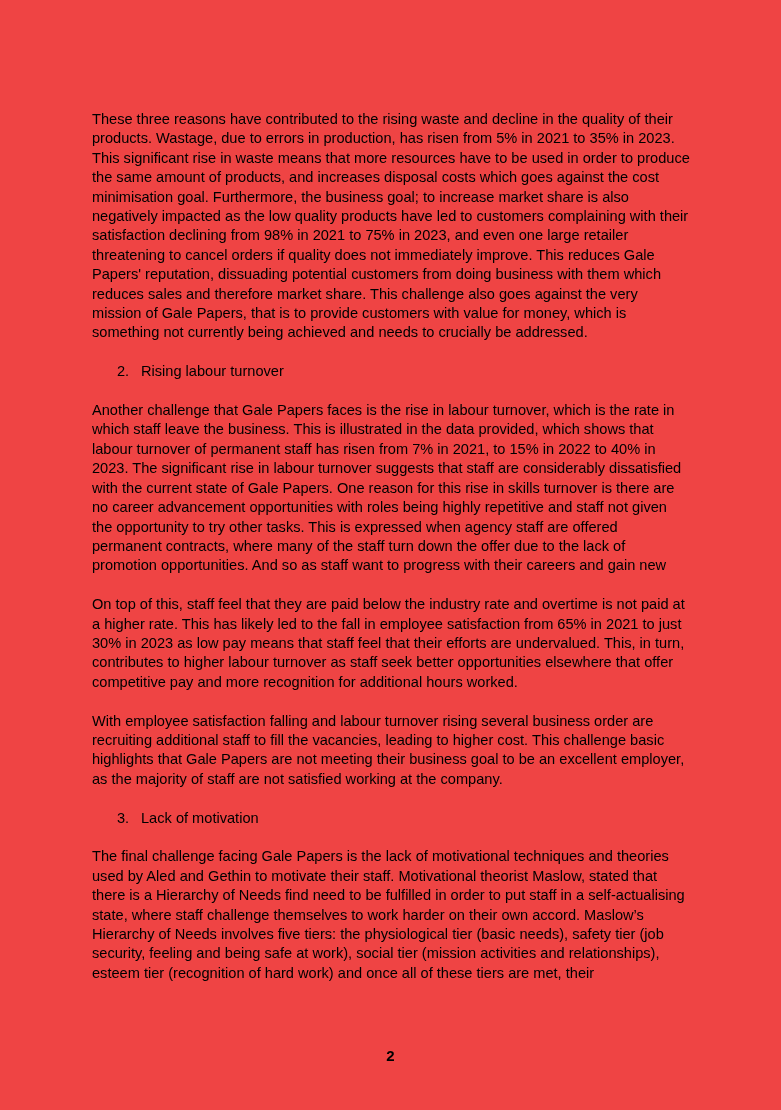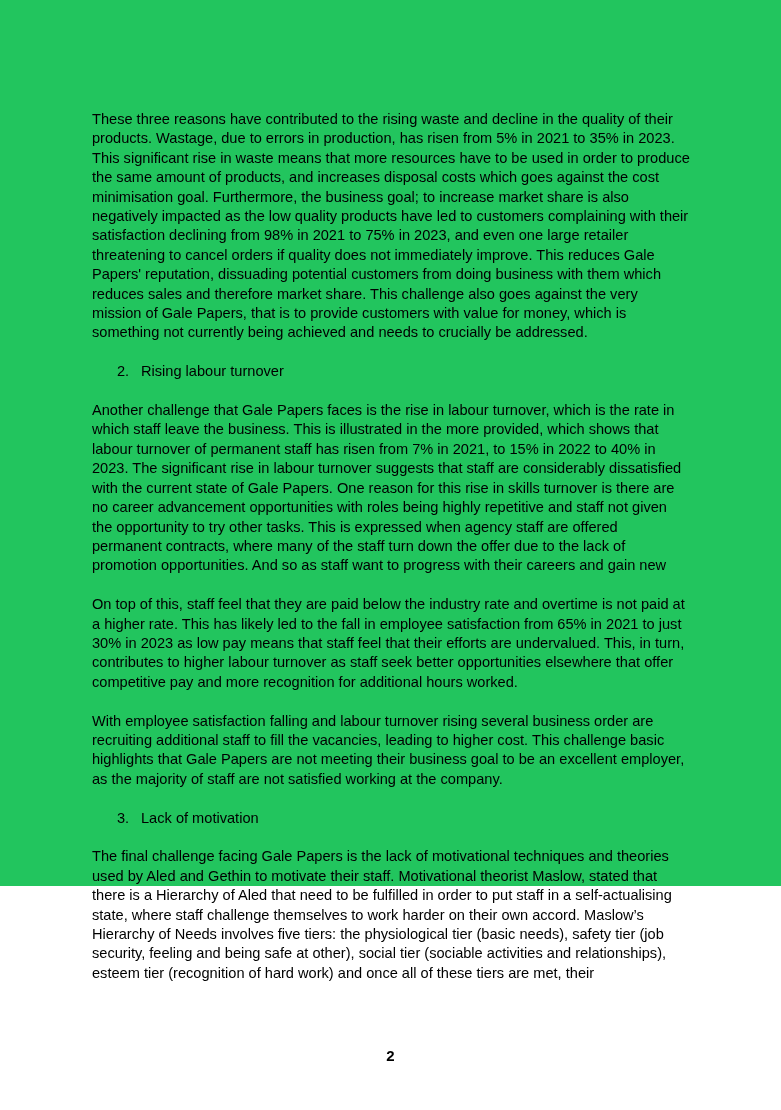--- a/index.html
+++ b/index.html
@@ -1,18 +1,18 @@
 <!DOCTYPE html>
 <html><head>
   <meta charset="utf-8">
   <style>
     html, body { margin: 0; padding: 0; background: #ffffff; }
     body { width: 781px; height: 1110px; position: relative; overflow: hidden; }
     .page {
-      position: absolute; left: 0; top: 0; width: 781px; height: 886px; background: #22c55e;
+      position: absolute; left: 0; top: 0; width: 781px; height: 1110px; background: #ef4444;
       font-family: "Liberation Sans", sans-serif; color: #000;
     }
     .content {
       position: absolute; left: 92px; top: 110px; width: 606px;
       font-size: 14.6px; line-height: 19.4px;
     }
     p { margin: 0; white-space: nowrap; }
     .para { margin-bottom: 19.4px; }
     .line { display: block; }
     .heading { margin: 0 0 19.4px 0; padding-left: 25px; display: flex; }
@@ -40,21 +40,21 @@
         <span class="line">reduces sales and therefore market share. This challenge also goes against the very</span>
         <span class="line">mission of Gale Papers, that is to provide customers with value for money, which is</span>
         <span class="line">something not currently being achieved and needs to crucially be addressed.</span>
       </p>
       <div class="heading">
         <span class="num">2.</span>
         <span>Rising labour turnover</span>
       </div>
       <p class="para">
         <span class="line">Another challenge that Gale Papers faces is the rise in labour turnover, which is the rate in</span>
-        <span class="line">which staff leave the business. This is illustrated in the more provided, which shows that</span>
+        <span class="line">which staff leave the business. This is illustrated in the data provided, which shows that</span>
         <span class="line">labour turnover of permanent staff has risen from 7% in 2021, to 15% in 2022 to 40% in</span>
         <span class="line">2023. The significant rise in labour turnover suggests that staff are considerably dissatisfied</span>
         <span class="line">with the current state of Gale Papers. One reason for this rise in skills turnover is there are</span>
         <span class="line">no career advancement opportunities with roles being highly repetitive and staff not given</span>
         <span class="line">the opportunity to try other tasks. This is expressed when agency staff are offered</span>
         <span class="line">permanent contracts, where many of the staff turn down the offer due to the lack of</span>
         <span class="line">promotion opportunities. And so as staff want to progress with their careers and gain new</span>
       </p>
       <p class="para">
         <span class="line">On top of this, staff feel that they are paid below the industry rate and overtime is not paid at</span>
@@ -69,21 +69,21 @@
         <span class="line">highlights that Gale Papers are not meeting their business goal to be an excellent employer,</span>
         <span class="line">as the majority of staff are not satisfied working at the company.</span>
       </p>
       <div class="heading">
         <span class="num">3.</span>
         <span>Lack of motivation</span>
       </div>
       <p class="para">
         <span class="line">The final challenge facing Gale Papers is the lack of motivational techniques and theories</span>
         <span class="line">used by Aled and Gethin to motivate their staff. Motivational theorist Maslow, stated that</span>
-        <span class="line">there is a Hierarchy of Aled that need to be fulfilled in order to put staff in a self-actualising</span>
+        <span class="line">there is a Hierarchy of Needs find need to be fulfilled in order to put staff in a self-actualising</span>
         <span class="line">state, where staff challenge themselves to work harder on their own accord. Maslow’s</span>
         <span class="line">Hierarchy of Needs involves five tiers: the physiological tier (basic needs), safety tier (job</span>
-        <span class="line">security, feeling and being safe at other), social tier (sociable activities and relationships),</span>
+        <span class="line">security, feeling and being safe at work), social tier (mission activities and relationships),</span>
         <span class="line">esteem tier (recognition of hard work) and once all of these tiers are met, their</span>
       </p>
     </div>
   <div class="page-number">2</div>
 </div>
 
 </body></html>

